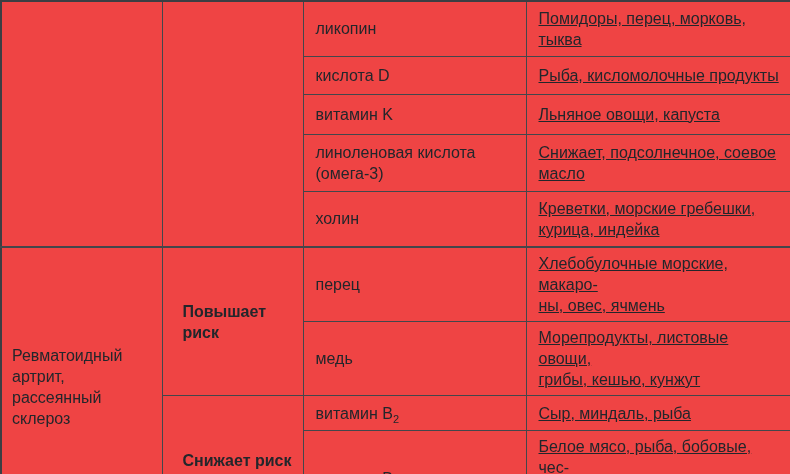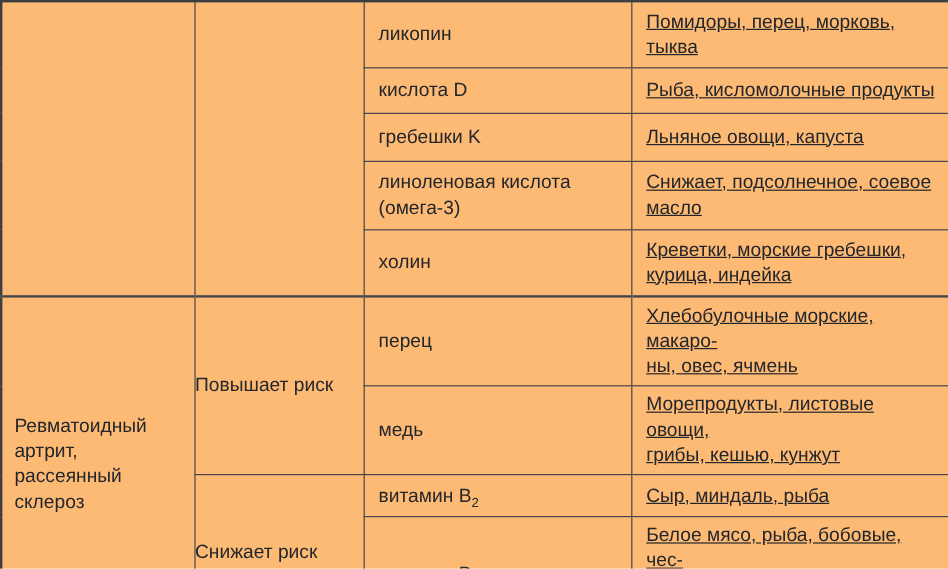--- a/index.html
+++ b/index.html
@@ -3,21 +3,21 @@
 <meta charset="utf-8">
 <style>
   html, body {
     margin: 0;
     padding: 0;
     background: #ffffff;
   }
   .page {
     width: 790px;
     height: 474px;
-    background: #fdba74;
+    background: #ef4444;
     overflow: hidden;
   }
   table.nutrition-table {
     border-collapse: collapse;
     table-layout: fixed;
     width: 790px;
     height: 474px;
     font-family: "Liberation Sans", "DejaVu Sans", sans-serif;
     font-size: 16px;
     color: #23262b;
@@ -30,21 +30,21 @@
     text-align: left;
     padding: 5px 8px 5px 11px;
     white-space: pre-line;
     line-height: 21px;
     overflow: hidden;
   }
   tr.section-start td {
     border-top-width: 2px;
   }
   td.col-disease { padding-left: 10px; }
-  td.col-risk    { padding-left: 0; }
+  td.col-risk    { padding-left: 20px; font-weight: bold; }
   td.col-nutrient{ padding-left: 12px; }
   td.col-foods   { padding-left: 12px; text-decoration: underline; }
   sub {
     font-size: 11px;
     line-height: 0;
   }
 </style>
 </head>
 <body>
 
@@ -62,21 +62,21 @@
         <td class="col-risk" rowspan="5"></td>
         <td class="col-nutrient">ликопин</td>
         <td class="col-foods">Помидоры, перец, морковь,
 тыква</td>
       </tr>
       <tr style="height:38px">
         <td class="col-nutrient">кислота D</td>
         <td class="col-foods">Рыба, кисломолочные продукты</td>
       </tr>
       <tr style="height:40px">
-        <td class="col-nutrient">гребешки K</td>
+        <td class="col-nutrient">витамин K</td>
         <td class="col-foods">Льняное овощи, капуста</td>
       </tr>
       <tr style="height:57px">
         <td class="col-nutrient">линоленовая кислота
 (омега-3)</td>
         <td class="col-foods">Снижает, подсолнечное, соевое
 масло</td>
       </tr>
       <tr style="height:56px">
         <td class="col-nutrient">холин</td>

